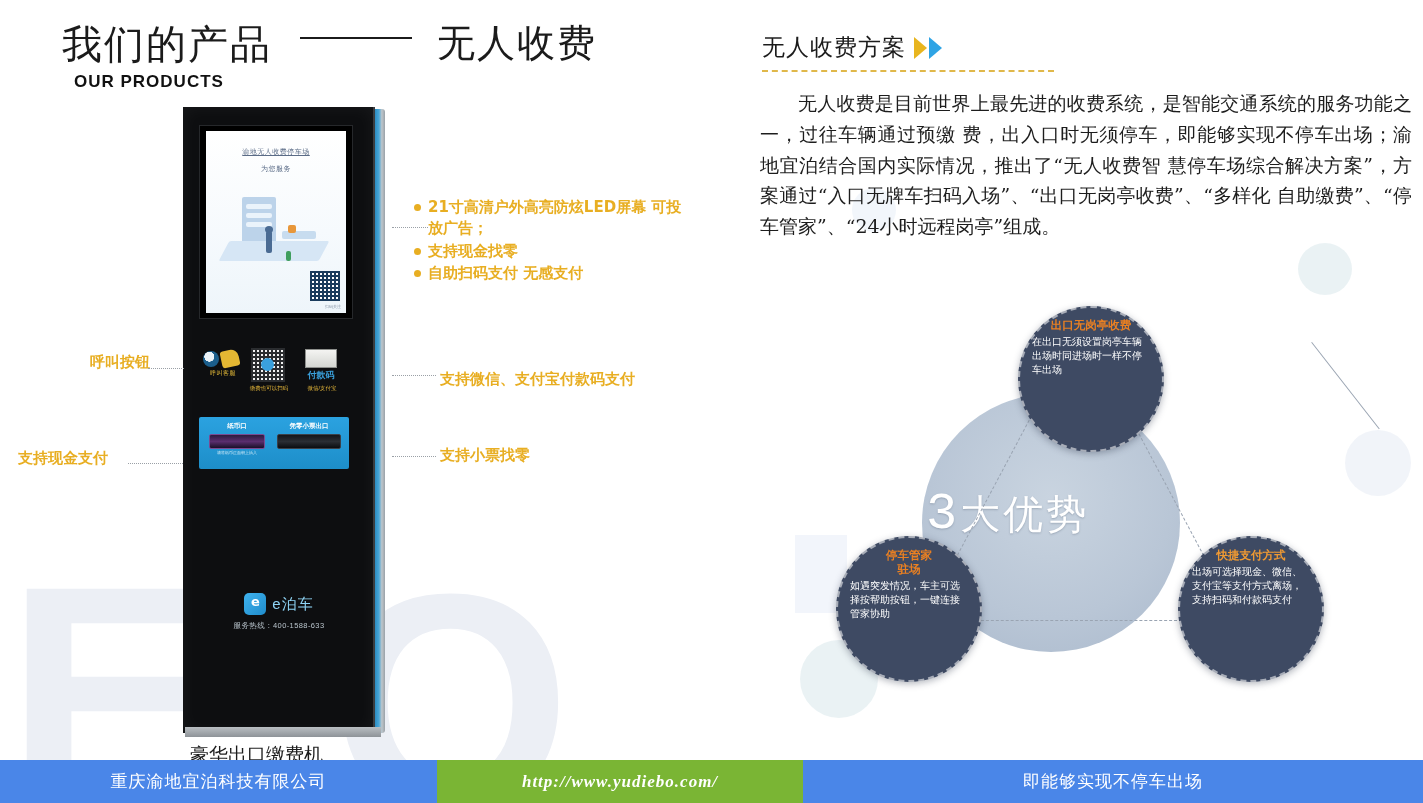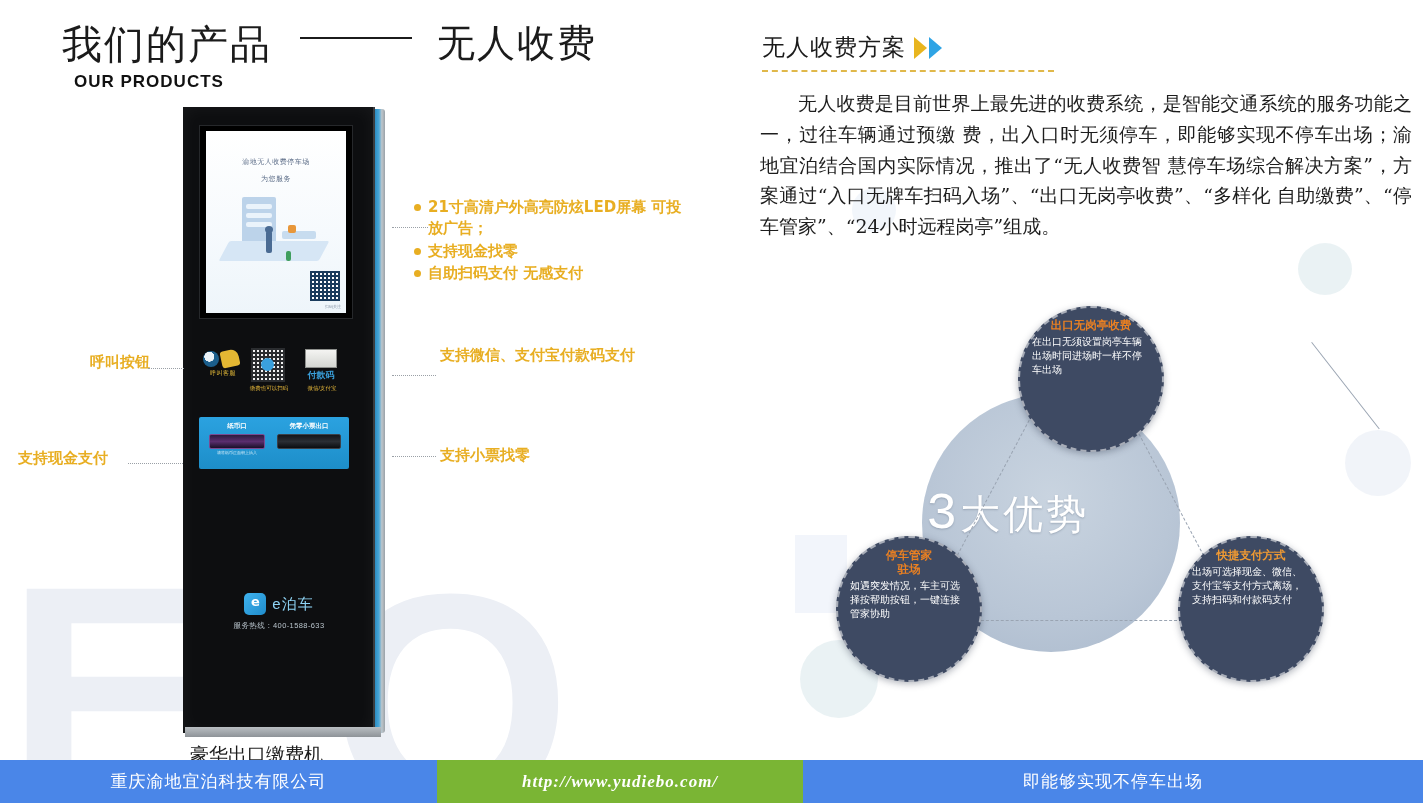--- a/index.html
+++ b/index.html
@@ -86,21 +86,21 @@
   }
   #kiosk-screen {
     position: absolute; left: 6px; top: 5px; width: 140px; height: 182px;
     background: linear-gradient(to bottom,#ffffff 0%,#f6fafd 55%,#eef5fa 100%);
     overflow: hidden;
   }
   .scr-line {
     text-align: center; color: #5a6b86; font-size: 7px; letter-spacing: .5px;
     font-family: "DejaVu Sans", sans-serif;
   }
-  #scr-l1 { margin-top: 26px; }
+  #scr-l1 { margin-top: 16px; text-decoration: underline; }
   #scr-l2 { margin-top: 7px; }
   #scr-illus {
     position: absolute; left: 16px; top: 66px; width: 108px; height: 80px;
   }
   .illus-slab {
     position: absolute; background: #cfe0f0; border-radius: 2px;
   }
   .illus-person { position: absolute; background: #4a6b93; border-radius: 2px; }
   #scr-qr {
     position: absolute; right: 6px; bottom: 12px;
@@ -222,21 +222,21 @@
     font-family: "DejaVu Sans", sans-serif;
   }
   #bullets li:before {
     content: ""; position: absolute; left: -14px; top: 7px;
     width: 7px; height: 7px; border-radius: 50%; background: #e8ae22;
   }
   #bullets ul { margin: 0; padding: 0; }
 
   #lbl-call   { left: 63px;  top: 353px; font-size: 15px; padding-left: 27px; }
   #lbl-cash   { left: 18px;  top: 449px; font-size: 15px; }
-  #lbl-wechat { left: 440px; top: 346px; font-size: 15px; }
+  #lbl-wechat { left: 440px; top: 370px; font-size: 15px; }
   #lbl-ticket { left: 440px; top: 446px; font-size: 15px; }
 
   #ld-call   { left: 148px; top: 368px; width: 36px; }
   #ld-cash   { left: 128px; top: 463px; width: 55px; }
   #ld-wechat { left: 392px; top: 375px; width: 44px; }
   #ld-ticket { left: 392px; top: 456px; width: 44px; }
   #ld-bullet { left: 392px; top: 227px; width: 36px; }
 
   
   #right-panel { position: absolute; left: 752px; top: 0; width: 671px; height: 760px; }

